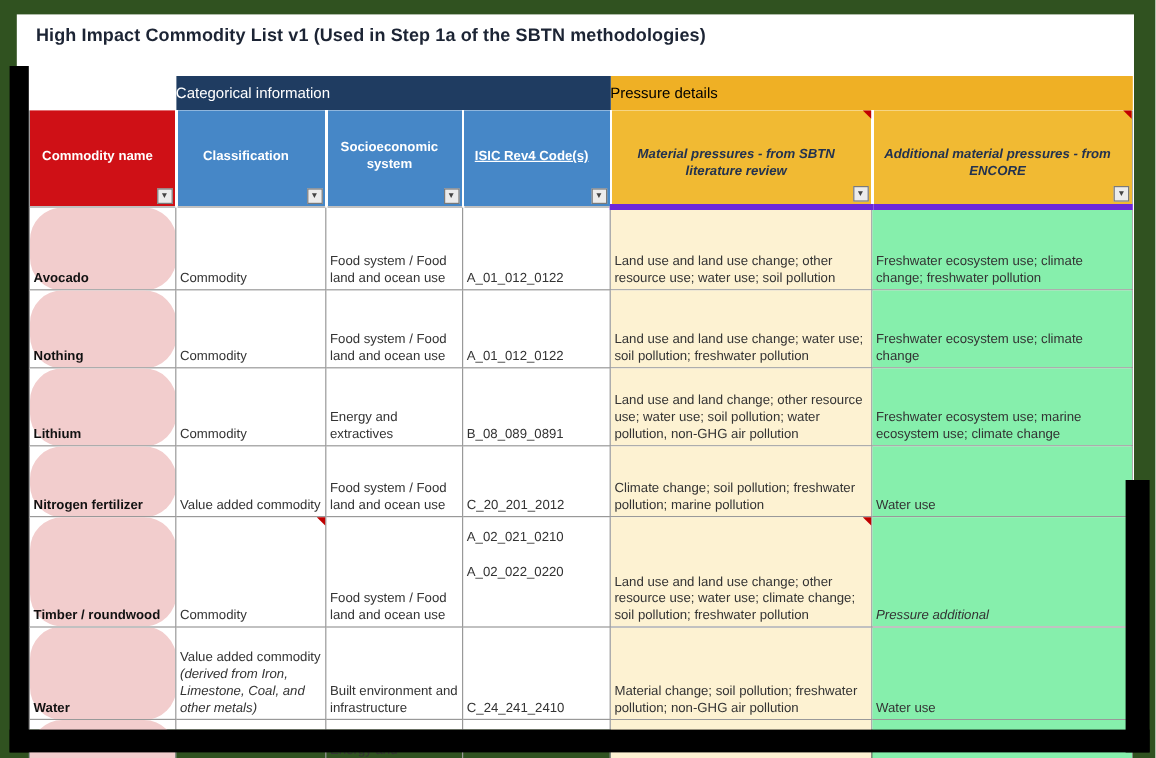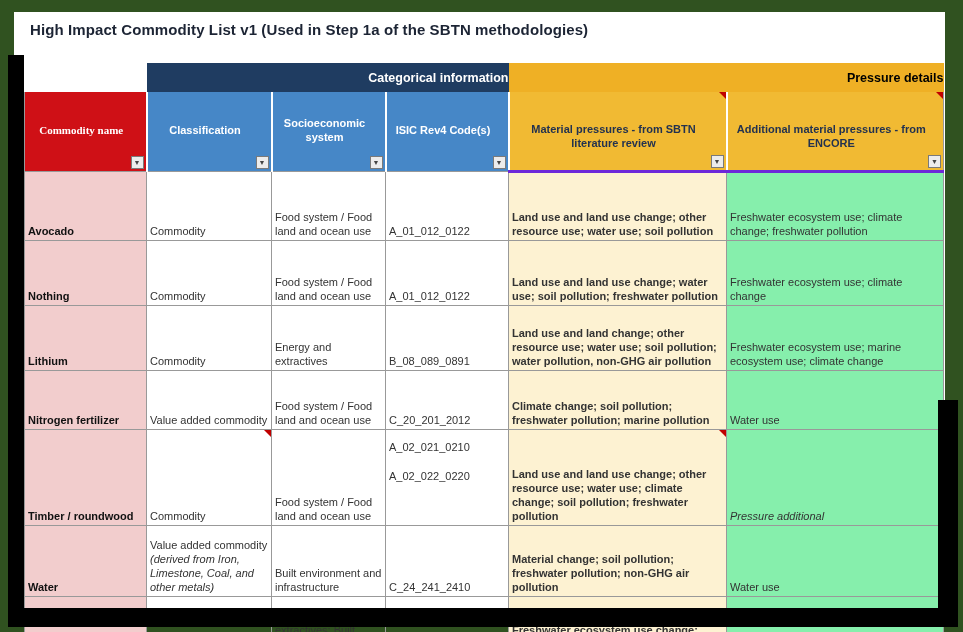--- a/index.html
+++ b/index.html
@@ -5,35 +5,35 @@
   html,body{margin:0;padding:0;}
   body{width:963px;height:632px;overflow:hidden;font-family:"Liberation Sans",sans-serif;}
   .stage{position:relative;width:963px;height:632px;background:var(--color-frame_green,#305220);}
   .panel{position:absolute;left:14px;top:12px;width:931px;height:596px;background:#ffffff;}
   .shadow{position:absolute;background:var(--color-shadow_black,#000);}
   .shadow-left{left:8px;top:55px;width:16px;height:572px;}
   .shadow-bottom{left:8px;top:608px;width:950px;height:19px;}
   .shadow-right{left:938px;top:400px;width:20px;height:227px;}
   .title{position:absolute;left:16px;top:9px;margin:0;font-size:15px;font-weight:700;color:#1c2434;letter-spacing:0.1px;}
   table.grid{position:absolute;left:10px;top:51px;width:919px;border-collapse:collapse;table-layout:fixed;}
-  td{font-size:11px;line-height:1.28;color:#333;vertical-align:bottom;padding:8px 3px 2px 3px;border:1px solid #999;white-space:pre-line;word-wrap:break-word;position:relative;}
+  td{font-size:11px;line-height:1.28;color:#333;vertical-align:bottom;padding:18px 3px 2px 3px;border:1px solid #999;white-space:pre-line;word-wrap:break-word;position:relative;}
   
-  tr.ghead td{border:none;vertical-align:middle;text-align:right;font-weight:700;font-size:12.5px;padding:0;}
+  tr.ghead td{border:none;vertical-align:middle;text-align:left;font-weight:400;font-size:12.5px;padding:0;}
   td.g-blank{background:#fff;}
   td.g-navy{background:var(--color-header_navy,#1f3c61);color:#fff;border-bottom:2px solid #fff;border-left:2px solid #fff;}
   td.g-gold{background:var(--color-header_gold,#efb025);color:#000000;border-bottom:2px solid #fff;border-left:2px solid #fff;}
   
   tr.chead td{vertical-align:middle;text-align:center;font-weight:700;font-size:11px;padding:2px 14px 6px 6px;border-top:none;}
-  td.h-red{background:var(--color-header_red,#cf1016);color:#fff;border:1px solid #999;border-top:2px solid #fff;font-family:Liberation Serif, serif;}
+  td.h-red{background:var(--color-header_red,#cf1016);color:#fff;border:1px solid #999;border-top:2px solid #fff;}
   td.h-blue{background:var(--color-header_blue,#4687c7);color:#fff;border-left:2px solid #fff;border-bottom:1px solid #999;}
-  td.h-gold{background:var(--color-header_gold_light,#f1ba33);color:#23324f;border-left:2px solid #fff;border-bottom:3px solid #6d28d9;}
-  .link{}
+  td.h-gold{background:var(--color-header_gold_light,#f1ba33);color:#23324f;border-left:2px solid #fff;border-bottom:5px solid #6d28d9;font-style:italic;}
+  .link{text-decoration:underline;}
   
-  td.c-name{background:var(--color-cell_pink,#f2cdcd);font-weight:700;color:#111;}
-  td.c-sbtn{background:var(--color-cell_cream,#fdf2d2);font-weight:bold;}
+  td.c-name{background:var(--color-cell_pink,#f2cdcd);font-weight:700;color:#111;border-radius:27px;}
+  td.c-sbtn{background:var(--color-cell_cream,#fdf2d2);}
   td.c-encore{background:#86efac;}
   .it{font-style:italic;}
   .blk{display:block;}
   
   .fbtn{position:absolute;right:2px;bottom:2px;width:13px;height:13px;background:#ececec;border:1px solid #7a7a7a;color:#444;font-size:7px;line-height:12px;text-align:center;font-weight:400;box-sizing:border-box;}
   
   .cmark{position:absolute;top:0;right:0;width:0;height:0;border-left:7px solid transparent;border-top:7px solid var(--color-comment_red,#c00000);}
 </style>
 </head>
 <body>

